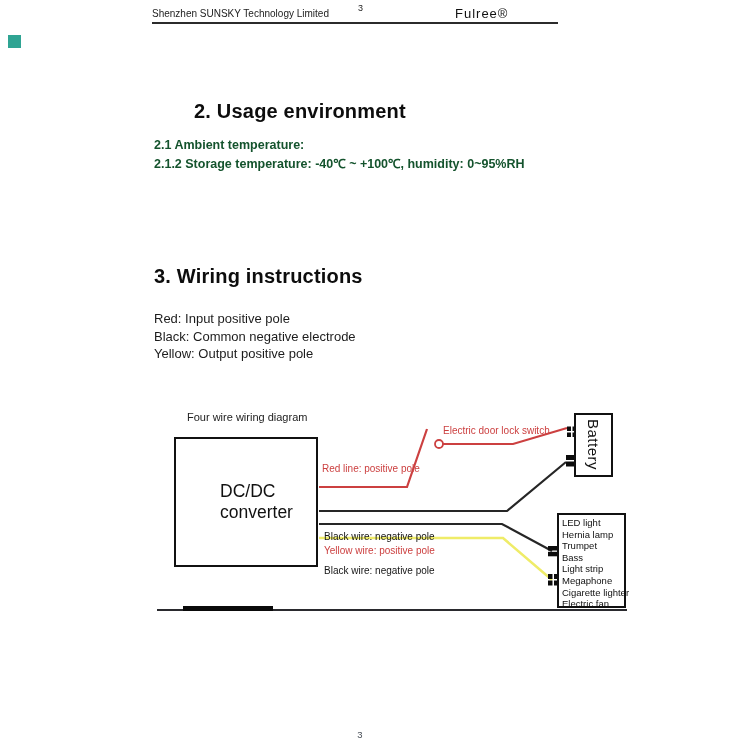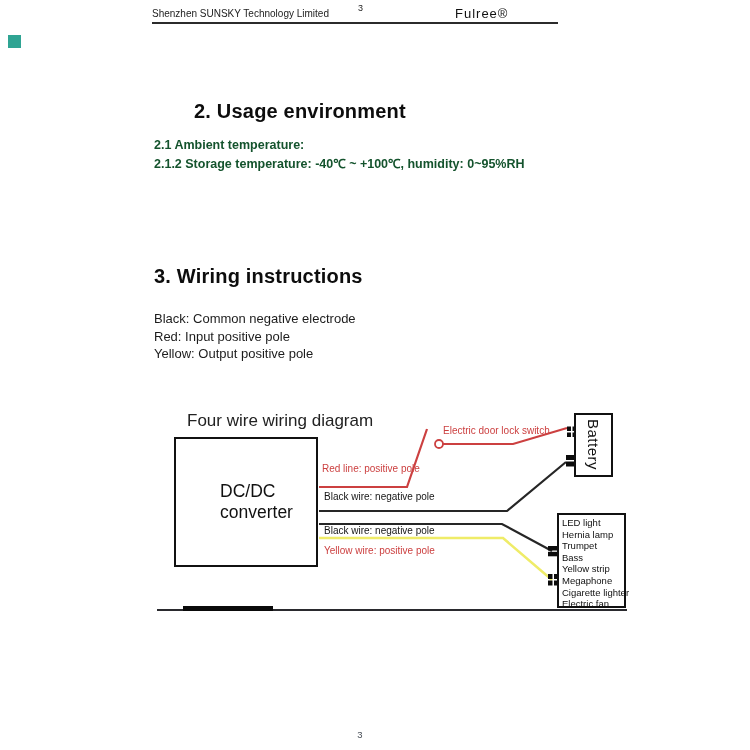--- a/index.html
+++ b/index.html
@@ -23,21 +23,21 @@
   .hdr-rule { left:152px; top:22px; width:406px; height:2px; background:#2b2b2b; }
 
   
   .h-big { font-size:20px; font-weight:bold; color:#0d0d0d; letter-spacing:0.2px; }
   .sec2-head { left:154px; top:100px;margin-left:40px; }
   .sec2-body { left:154px; top:136px; font-size:12.5px; font-weight:bold; line-height:19px; color:#14532d; }
   .sec3-head { left:154px; top:265px; }
   .sec3-body { left:154px; top:310px; font-size:13px; line-height:17.5px; color:#1c1c1c; }
 
   
-  .dg-title { left:187px; top:411px; font-size:17px; color:#222; }
+  .dg-title { left:187px; top:411px; font-size:11px; color:#222; }
   .converter-box {
     left:174px; top:437px; width:144px; height:130px;
     border:2px solid #111; background:#fff;
     display:flex; align-items:center; justify-content:center;padding-left:44px;
   }
   .converter-box span { font-size:17.5px; color:#111; }
   .battery-box {
     left:574px; top:413px; width:39px; height:64px;
     border:2px solid #111; background:#fff;
     display:flex; align-items:center; justify-content:center;
@@ -47,21 +47,21 @@
   }
   .loads-box {
     left:557px; top:513px; width:69px; height:95px;
     border:2px solid #111; background:#fff;
     padding:2px 0 0 3px;
   }
   .loads-box .load-line { font-size:9.5px; line-height:11.6px; white-space:nowrap; color:#111; }
 
   .wire-label { font-size:10px; white-space:nowrap; }
   .lbl-red { color:#cc4040; }
-  .lbl-blk { color:#151515; }
+  .lbl-blk { color:#151515;margin-top:40px; }
   .lbl-redline { left:322px; top:463px; }
   .lbl-black1 { left:324px; top:491px; }
   .lbl-black2 { left:324px; top:525px; }
   .lbl-yellow { left:324px; top:545px; }
   .lbl-switch { left:443px; top:425px; }
 
   
   .base-line { left:157px; top:609px; width:470px; height:1.6px; background:#2a2a2e; }
   .base-bar  { left:183px; top:606px; width:90px; height:5px; background:#0a0a0a; }
 
@@ -80,22 +80,22 @@
 <div class="abs hdr-rule"></div>
 
 <div class="abs h-big sec2-head">2. Usage environment</div>
 <div class="abs sec2-body">
   <div>2.1 Ambient temperature:</div>
   <div>2.1.2 Storage temperature: -40℃ ~ +100℃, humidity: 0~95%RH</div>
 </div>
 
 <div class="abs h-big sec3-head">3. Wiring instructions</div>
 <div class="abs sec3-body">
+  <div>Red: Input positive pole</div>
   <div>Black: Common negative electrode</div>
-  <div>Red: Input positive pole</div>
   <div>Yellow: Output positive pole</div>
 </div>
 
 <div class="abs dg-title">Four wire wiring diagram</div>
 
 <svg class="wires" viewBox="0 0 750 750">
 
   <polyline points="319,487 407,487 427,429" fill="none" stroke-width="2.2" stroke="#cc4040"></polyline>
 
   <circle cx="439" cy="444" r="4" fill="#ffffff" stroke-width="1.8" stroke="#cc4040"></circle>
@@ -139,21 +139,21 @@
 
 <div class="abs battery-box">
   <span>Battery</span>
 </div>
 
 <div class="abs loads-box">
   <div class="load-line">LED light</div>
   <div class="load-line">Hernia lamp</div>
   <div class="load-line">Trumpet</div>
   <div class="load-line">Bass</div>
-  <div class="load-line">Yellow strip</div>
+  <div class="load-line">Light strip</div>
   <div class="load-line">Megaphone</div>
   <div class="load-line">Cigarette lighter</div>
   <div class="load-line">Electric fan</div>
 </div>
 
 <div class="abs wire-label lbl-red lbl-switch">Electric door lock switch</div>
 <div class="abs wire-label lbl-red lbl-redline">Red line: positive pole</div>
 <div class="abs wire-label lbl-blk lbl-black1">Black wire: negative pole</div>
 <div class="abs wire-label lbl-blk lbl-black2">Black wire: negative pole</div>
 <div class="abs wire-label lbl-red lbl-yellow">Yellow wire: positive pole</div>

